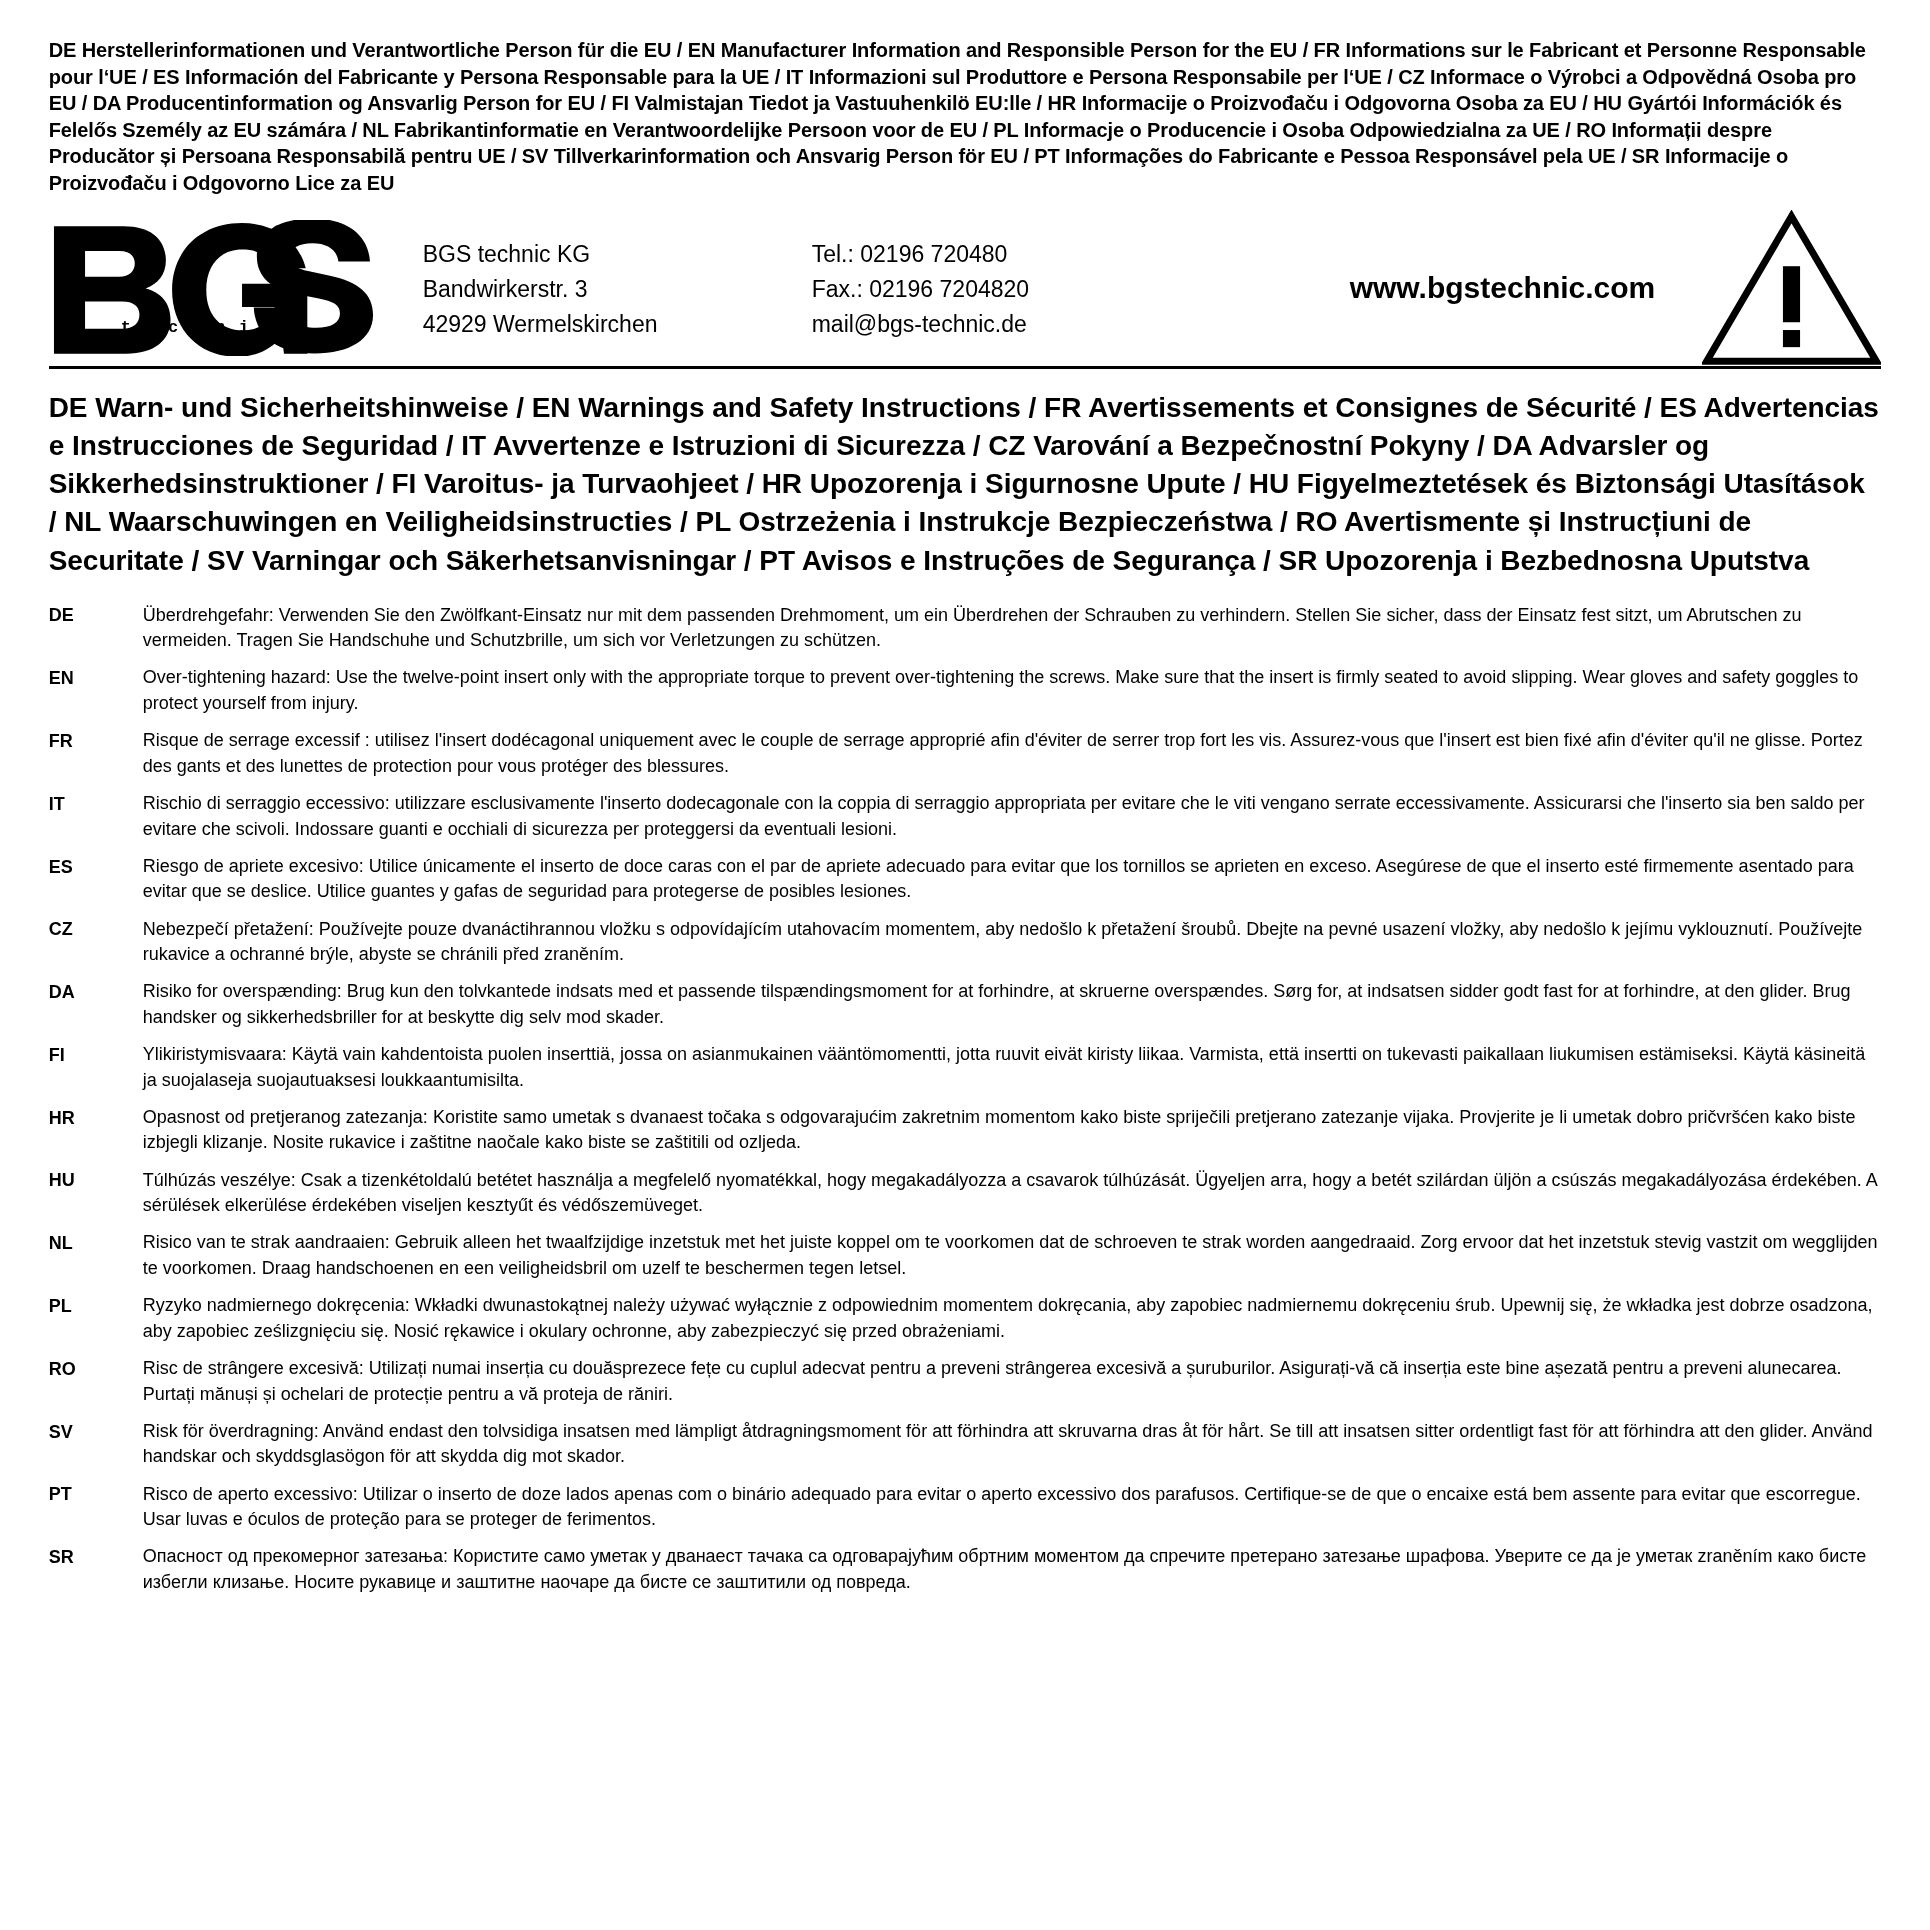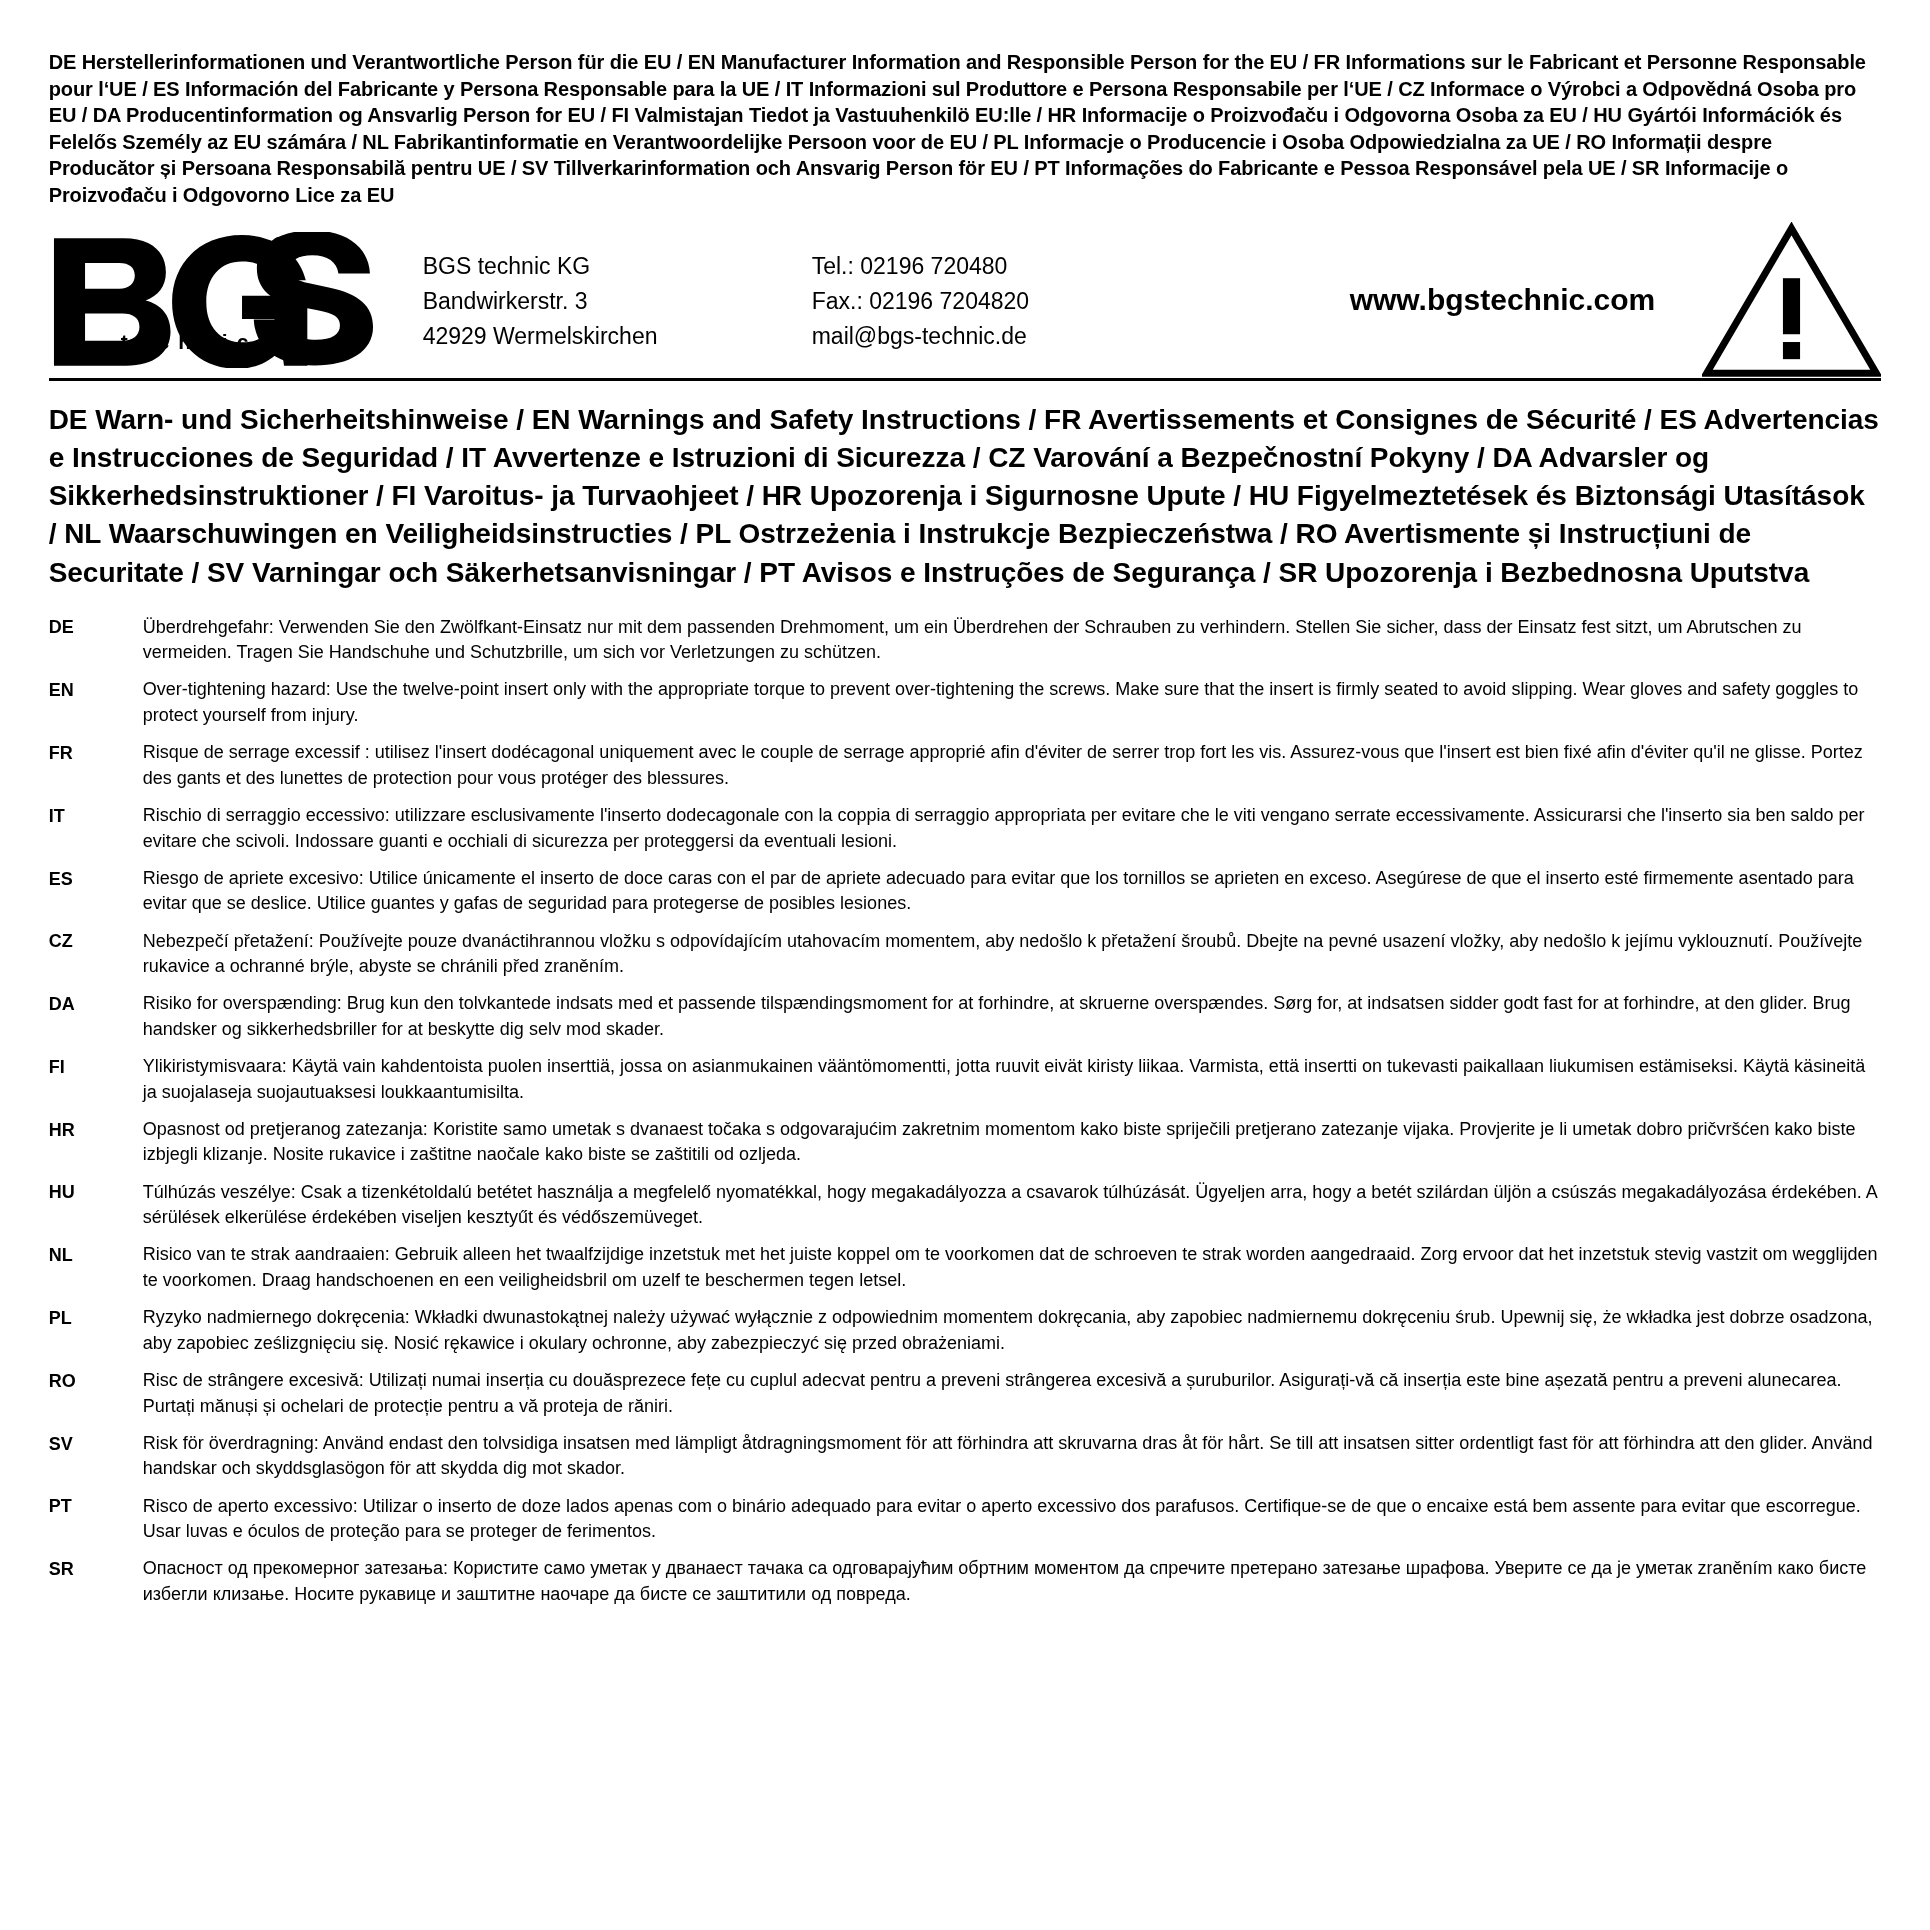--- a/index.html
+++ b/index.html
@@ -21,21 +21,21 @@
     padding: 37px 44px 0 44px;
   }
 
   
   .heading-block {
     font-size: 20px;
     font-weight: bold;
     line-height: 1.33;
     letter-spacing: -0.1px;
     text-align: left;
-    margin: 12px 0 17px 0;
+    margin: 0 0 17px 0;
     padding: 0 6.2px 0 4.7px;
   }
 
   
   .company-row {
     display: flex;
     align-items: center;
     padding: 0 4.7px;
     margin-top: 11px;
     height: 148px;
@@ -128,21 +128,21 @@
         <g fill="#000000">
 
           <path d="M6,8 L96,8 C132,8 150,26 150,52 C150,70 140,82 124,88 C144,93 156,107 156,128 C156,155 135,172 99,172 L6,172 Z M46,40 L46,73 L90,73 C103,73 110,66 110,56 C110,46 103,40 90,40 Z M46,105 L46,140 L94,140 C108,140 116,133 116,122 C116,111 108,105 94,105 Z"></path>
 
           <path d="M268,62 C262,46 249,38 228,38 C200,38 182,58 182,90 C182,122 200,142 229,142 C250,142 265,132 270,112 L228,112 L228,82 L312,82 L312,172 L282,172 L279,150 C266,166 247,176 222,176 C172,176 138,140 138,90 C138,40 174,4 228,4 C270,4 301,27 310,62 Z" transform="translate(20,0)"></path>
 
           <path d="M330,118 C332,135 346,145 369,145 C389,145 400,138 400,126 C400,115 392,110 371,106 L346,101 C310,94 292,77 292,50 C292,19 320,0 364,0 C409,0 437,22 439,57 L398,57 C396,42 384,33 364,33 C346,33 335,40 335,51 C335,61 342,66 360,70 L387,76 C424,84 443,100 443,128 C443,160 413,179 367,179 C319,179 290,157 288,118 Z" transform="translate(-22,-2) scale(0.99,0.97)"></path>
         </g>
       </svg>
       <div style="position:absolute; left:223px; top:1.6px; font-size:20px; font-weight:bold;">®</div>
-      <div style="position:absolute; left:72px; top:98px; font-size:21px; font-weight:bold; letter-spacing:1.6px;">t e c h n i c</div>
+      <div style="position:absolute; left:72px; top:98px; font-size:17px; font-weight:bold; letter-spacing:1.6px;font-family:Liberation Mono, monospace;">t e c h n i c</div>
     </div>
 
     <div class="addr-cell">
       <div>BGS technic KG</div>
       <div>Bandwirkerstr. 3</div>
       <div>42929 Wermelskirchen</div>
     </div>
 
     <div class="contact-cell">
       <div>Tel.: 02196 720480</div>

